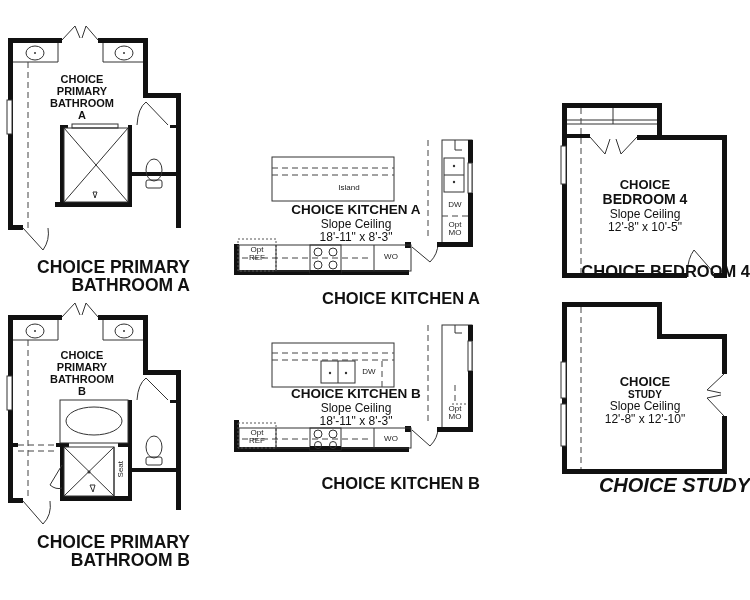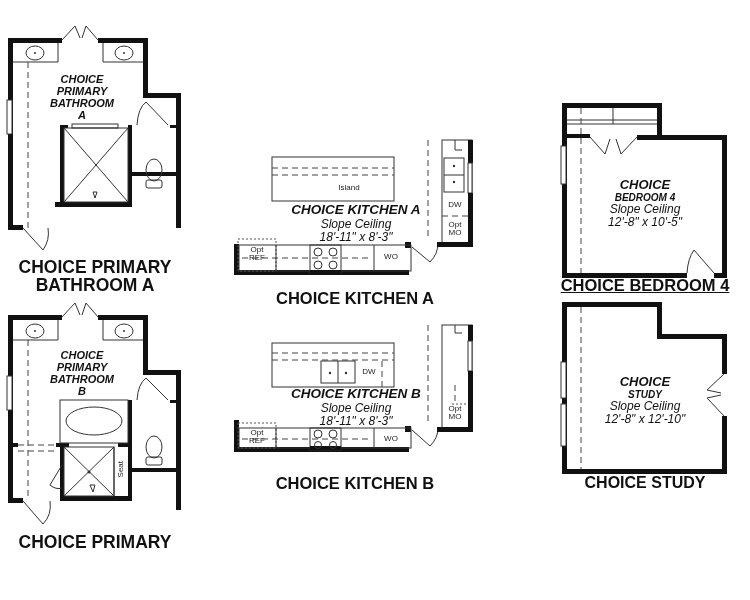--- a/index.html
+++ b/index.html
@@ -1,22 +1,22 @@
 <!DOCTYPE html>
 <html><head>
 <meta charset="utf-8">
 <style>
   html, body { margin:0; padding:0; background:#ffffff; }
   body { width:750px; height:600px; position:relative; overflow:hidden; font-family:"Liberation Sans", sans-serif; color:#111; }
   .plan { position:absolute; left:0; top:0; }
-  .lbl { position:absolute; text-align:center; font-weight:bold; font-family:"Liberation Sans", sans-serif; color:#111; line-height:1.05; }
+  .lbl { position:absolute; text-align:right; font-weight:bold; font-family:"Liberation Sans", sans-serif; color:#111; line-height:1.05; }
   .lbl-big { font-size:17.5px; }
   .room-name { font-size:11px; font-weight:bold; }
   .room-sub { font-size:12px; font-weight:normal; }
-  .inner { position:absolute; text-align:center; font-family:"Liberation Sans", sans-serif; color:#111; line-height:1.1;font-style:italic; }
+  .inner { position:absolute; text-align:center; font-family:"Liberation Sans", sans-serif; color:#111; line-height:1.1; }
   .small { position:absolute; font-size:8px; text-align:center; line-height:1.05; font-family:"Liberation Sans", sans-serif; color:#222; }
 </style>
 </head>
 <body>
 
 <svg class="plan" width="750" height="600" viewBox="0 0 750 600" xmlns="http://www.w3.org/2000/svg">
   <defs>
     <style>
       .w { fill:#111; }
       .ln { stroke:#333; stroke-width:1; fill:none; }
@@ -239,20 +239,21 @@
 
 <div class="inner room-name" style="left:42px;top:349px;width:80px;">
   <div>CHOICE</div>
   <div>PRIMARY</div>
   <div>BATHROOM</div>
   <div>B</div>
 </div>
 <div class="small" style="left:109px;top:465px;width:24px;transform:rotate(-90deg);">Seat</div>
 <div class="lbl lbl-big" style="left:0;top:533px;width:190px;">
   <div>CHOICE PRIMARY</div>
+  <div>BATHROOM B</div>
 </div>
 
 <div class="small" style="left:326px;top:184px;width:46px;">Island</div>
 <div class="inner" style="left:272px;top:203px;width:168px;">
   <div class="room-name" style="font-size:13.5px;">CHOICE KITCHEN A</div>
   <div class="room-sub">Slope Ceiling</div>
   <div class="room-sub">18'-11" x 8'-3"</div>
 </div>
 <div class="small" style="left:240px;top:246px;width:34px;">
   <div>Opt</div>
@@ -278,25 +279,25 @@
 </div>
 <div class="small" style="left:376px;top:435px;width:30px;">WO</div>
 <div class="small" style="left:443px;top:405px;width:24px;">
   <div>Opt</div>
   <div>MO</div>
 </div>
 <div class="lbl lbl-big" style="left:230px;top:475px;width:250px;font-size:16.5px;">CHOICE KITCHEN B</div>
 
 <div class="inner" style="left:585px;top:178px;width:120px;">
   <div class="room-name" style="font-size:13px;">CHOICE</div>
-  <div class="room-name" style="font-size:10px;">BEDROOM 4</div>
+  <div class="room-name" style="font-size:14px;">BEDROOM 4</div>
   <div class="room-sub">Slope Ceiling</div>
   <div class="room-sub">12'-8" x 10'-5"</div>
 </div>
-<div class="lbl lbl-big" style="left:540px;top:277px;width:210px;font-size:16.5px;text-decoration:underline;">CHOICE BEDROOM 4</div>
+<div class="lbl lbl-big" style="left:540px;top:263px;width:210px;font-size:16.5px;">CHOICE BEDROOM 4</div>
 
 <div class="inner" style="left:585px;top:375px;width:120px;">
   <div class="room-name" style="font-size:13px;">CHOICE</div>
   <div class="room-name" style="font-size:10px;">STUDY</div>
   <div class="room-sub">Slope Ceiling</div>
   <div class="room-sub">12'-8" x 12'-10"</div>
 </div>
-<div class="lbl lbl-big" style="left:540px;top:475px;width:210px;font-size:16px;">CHOICE STUDY</div>
+<div class="lbl lbl-big" style="left:540px;top:475px;width:210px;font-size:20px;font-style:italic;">CHOICE STUDY</div>
 
 </body></html>

